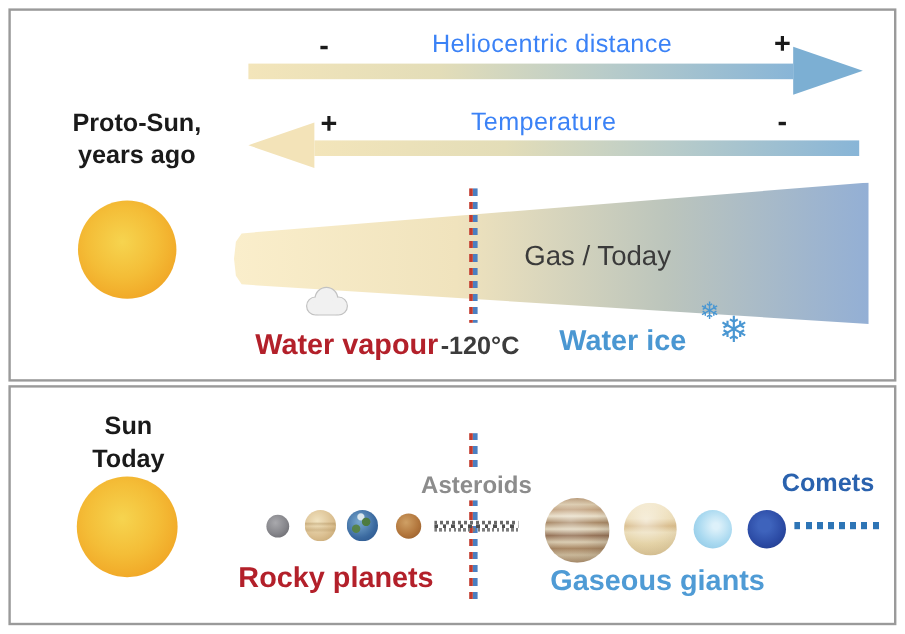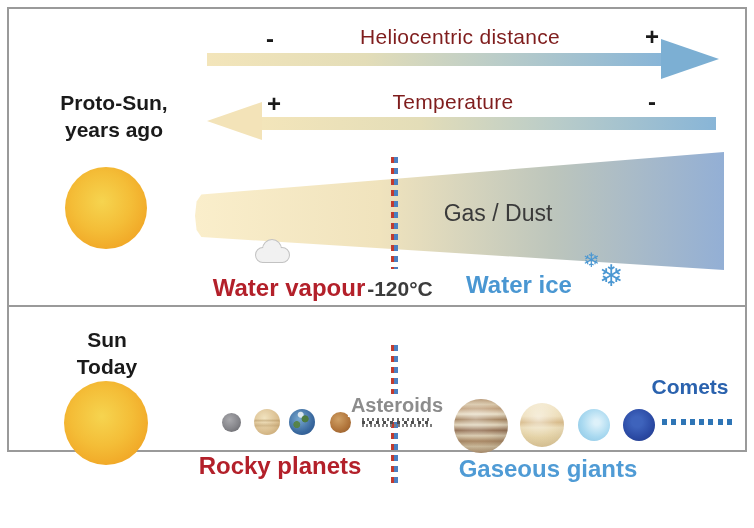--- a/index.html
+++ b/index.html
@@ -1,25 +1,25 @@
 <!DOCTYPE html>
 <html><head>
 <meta charset="utf-8">
 <style>
   html,body{margin:0;padding:0;background:#fff;}
   #stage{position:relative;width:754px;height:528px;background:#fff;overflow:hidden;
          font-family:"Liberation Sans","DejaVu Sans",sans-serif;color:#1c1c1c;}
   .abs{position:absolute;}
   .panel{position:absolute;left:7px;width:740px;border:2px solid #9a9a9a;background:#fff;box-sizing:border-box;}
   #panel-top{top:7px;height:311px;}
-  #panel-bottom{top:305px;height:147px;}
+  #panel-bottom{top:321px;height:200px;}
   .ctr{transform:translateX(-50%);text-align:center;white-space:nowrap;}
   .title-block{font-size:21px;font-weight:bold;line-height:27px;text-align:center;color:#1a1a1a;}
   .sign{font-size:24px;font-weight:bold;color:#1a1a1a;}
-  .arrow-label{font-size:21px;color:#7f1d1d;letter-spacing:.3px;}
+  .arrow-label{font-size:21px;color:#3b82f6;letter-spacing:.3px;}
   .shaft{height:13px;background:linear-gradient(to right,#f3e5ba,#e3ddb8 35%,#b9ccc9 65%,#88b5d7);}
   .head-right{width:0;height:0;border-top:20px solid transparent;border-bottom:20px solid transparent;
               border-left:58px solid #7cafd3;}
   .head-left{width:0;height:0;border-top:19px solid transparent;border-bottom:19px solid transparent;
              border-right:55px solid #f3e3b8;}
   .wedge{width:529px;height:118px;
          background:linear-gradient(to right,#faeecb,#f0e3bd 35%,#bcc5bc 68%,#93afd5);
          clip-path:polygon(1.2% 36%,100% 0%,100% 100%,1.2% 72%,0.3% 66%,0% 54%,0.3% 42%);}
   .wedge-label{font-size:23px;color:#3a3a3a;}
   .snowline{width:7px;
@@ -28,21 +28,21 @@
       repeating-linear-gradient(to bottom,#4a7fc1 0 6px,transparent 6px 11px);
     background-size:3px 100%,4px 100%;
     background-position:0 0,3px 0;
     background-repeat:no-repeat,no-repeat;}
   .sun{border-radius:50%;
        background:radial-gradient(circle at 45% 42%,#f6d44f 0%,#f4bd37 45%,#f1a827 75%,#efa022 100%);}
   .red-label{font-size:24px;font-weight:bold;color:#b3202a;}
   .ice-label{font-size:24px;font-weight:bold;color:#4a97d2;}
   .temp-val{font-size:21px;color:#3c3c3c;}
   .flake{color:#4a97d2;line-height:1;}
-  .gray-label{font-size:20px;font-weight:bold;color:#8c8c8c;background:#fff;padding:0 3px;margin-top:16px;}
+  .gray-label{font-size:20px;font-weight:bold;color:#8c8c8c;background:#fff;padding:0 3px;}
   .planet{border-radius:50%;}
   #mercury{width:19px;height:19px;background:radial-gradient(circle at 40% 35%,#a9a9ad,#85858a 55%,#5f5f64 100%);}
   #venus{width:26px;height:26px;background:
      linear-gradient(180deg,rgba(150,115,60,0) 38%,rgba(150,115,60,.30) 44%,rgba(150,115,60,0) 52%,rgba(150,115,60,.22) 64%,rgba(150,115,60,0) 72%),
      radial-gradient(circle at 40% 35%,#f1e3c0,#dcc193 55%,#c09e68 100%);}
   #earth{width:26px;height:26px;background:
      radial-gradient(circle at 62% 38%,rgba(76,122,58,.95) 0 14%,rgba(76,122,58,0) 17%),
      radial-gradient(circle at 30% 60%,rgba(86,130,62,.9) 0 13%,rgba(86,130,62,0) 16%),
      radial-gradient(circle at 45% 22%,rgba(232,240,242,.9) 0 10%,rgba(232,240,242,0) 14%),
      radial-gradient(circle at 40% 38%,#79a9cf,#3a699f 60%,#274f86 100%);}
@@ -90,21 +90,21 @@
     <div class="abs ctr arrow-label" style="left:451px;top:16px;">Heliocentric distance</div>
     <div class="abs ctr sign" style="left:643px;top:14px;">+</div>
 
     <div class="abs head-left" style="left:198px;top:93px;"></div>
     <div class="abs shaft" style="left:253px;top:108px;width:454px;"></div>
     <div class="abs ctr sign" style="left:265px;top:81px;">+</div>
     <div class="abs ctr arrow-label" style="left:444px;top:81px;text-align:center;">Temperature</div>
     <div class="abs ctr sign" style="left:643px;top:79px;">-</div>
 
     <div class="abs wedge" style="left:186px;top:143px;"></div>
-    <div class="abs ctr wedge-label" style="left:489px;top:191px;">Gas / Dust</div>
+    <div class="abs ctr wedge-label" style="left:489px;top:191px;">Gas / Today</div>
 
     <div class="abs snowline" style="left:382px;top:148px;height:112px;"></div>
 
     <svg class="abs" style="left:241px;top:227px;" width="44" height="30" viewBox="0 0 44 30">
       <g stroke="#c2c2c2" stroke-width="2" fill="#f1f1f1">
         <circle cx="13" cy="19" r="7"></circle>
           <circle cx="22" cy="13" r="9"></circle>
           <circle cx="32" cy="19" r="7"></circle>
         <rect x="10" y="16" width="25" height="10" rx="5"></rect>
       </g>

